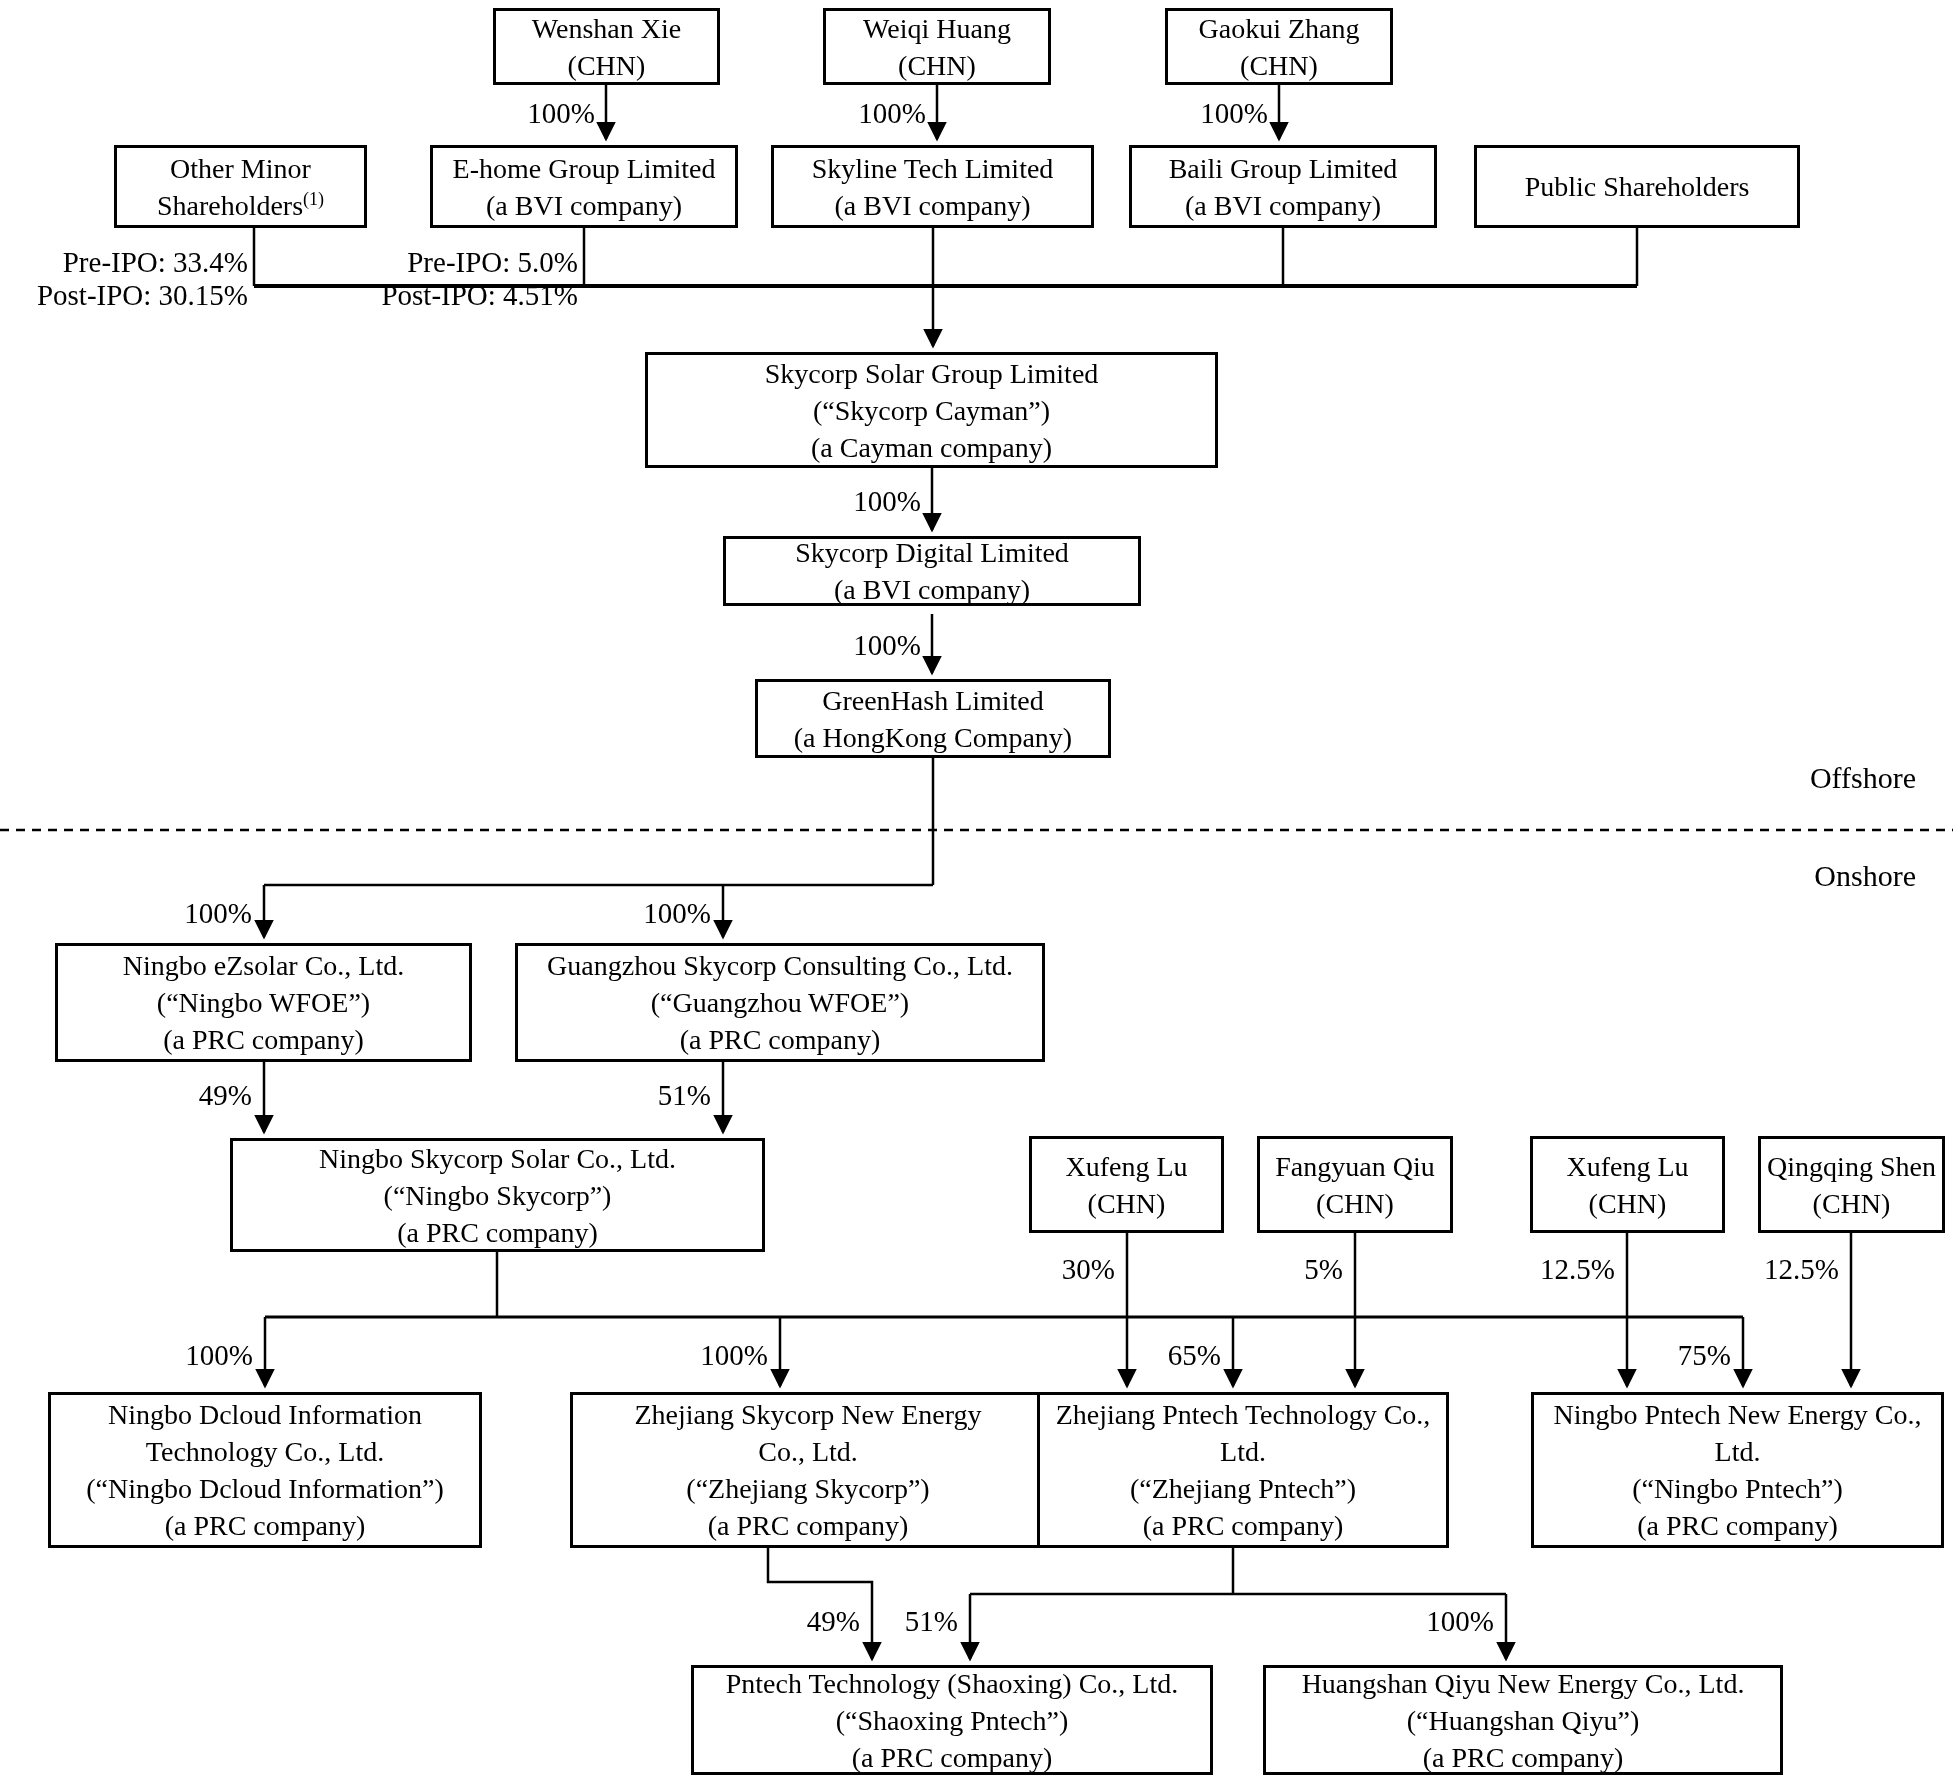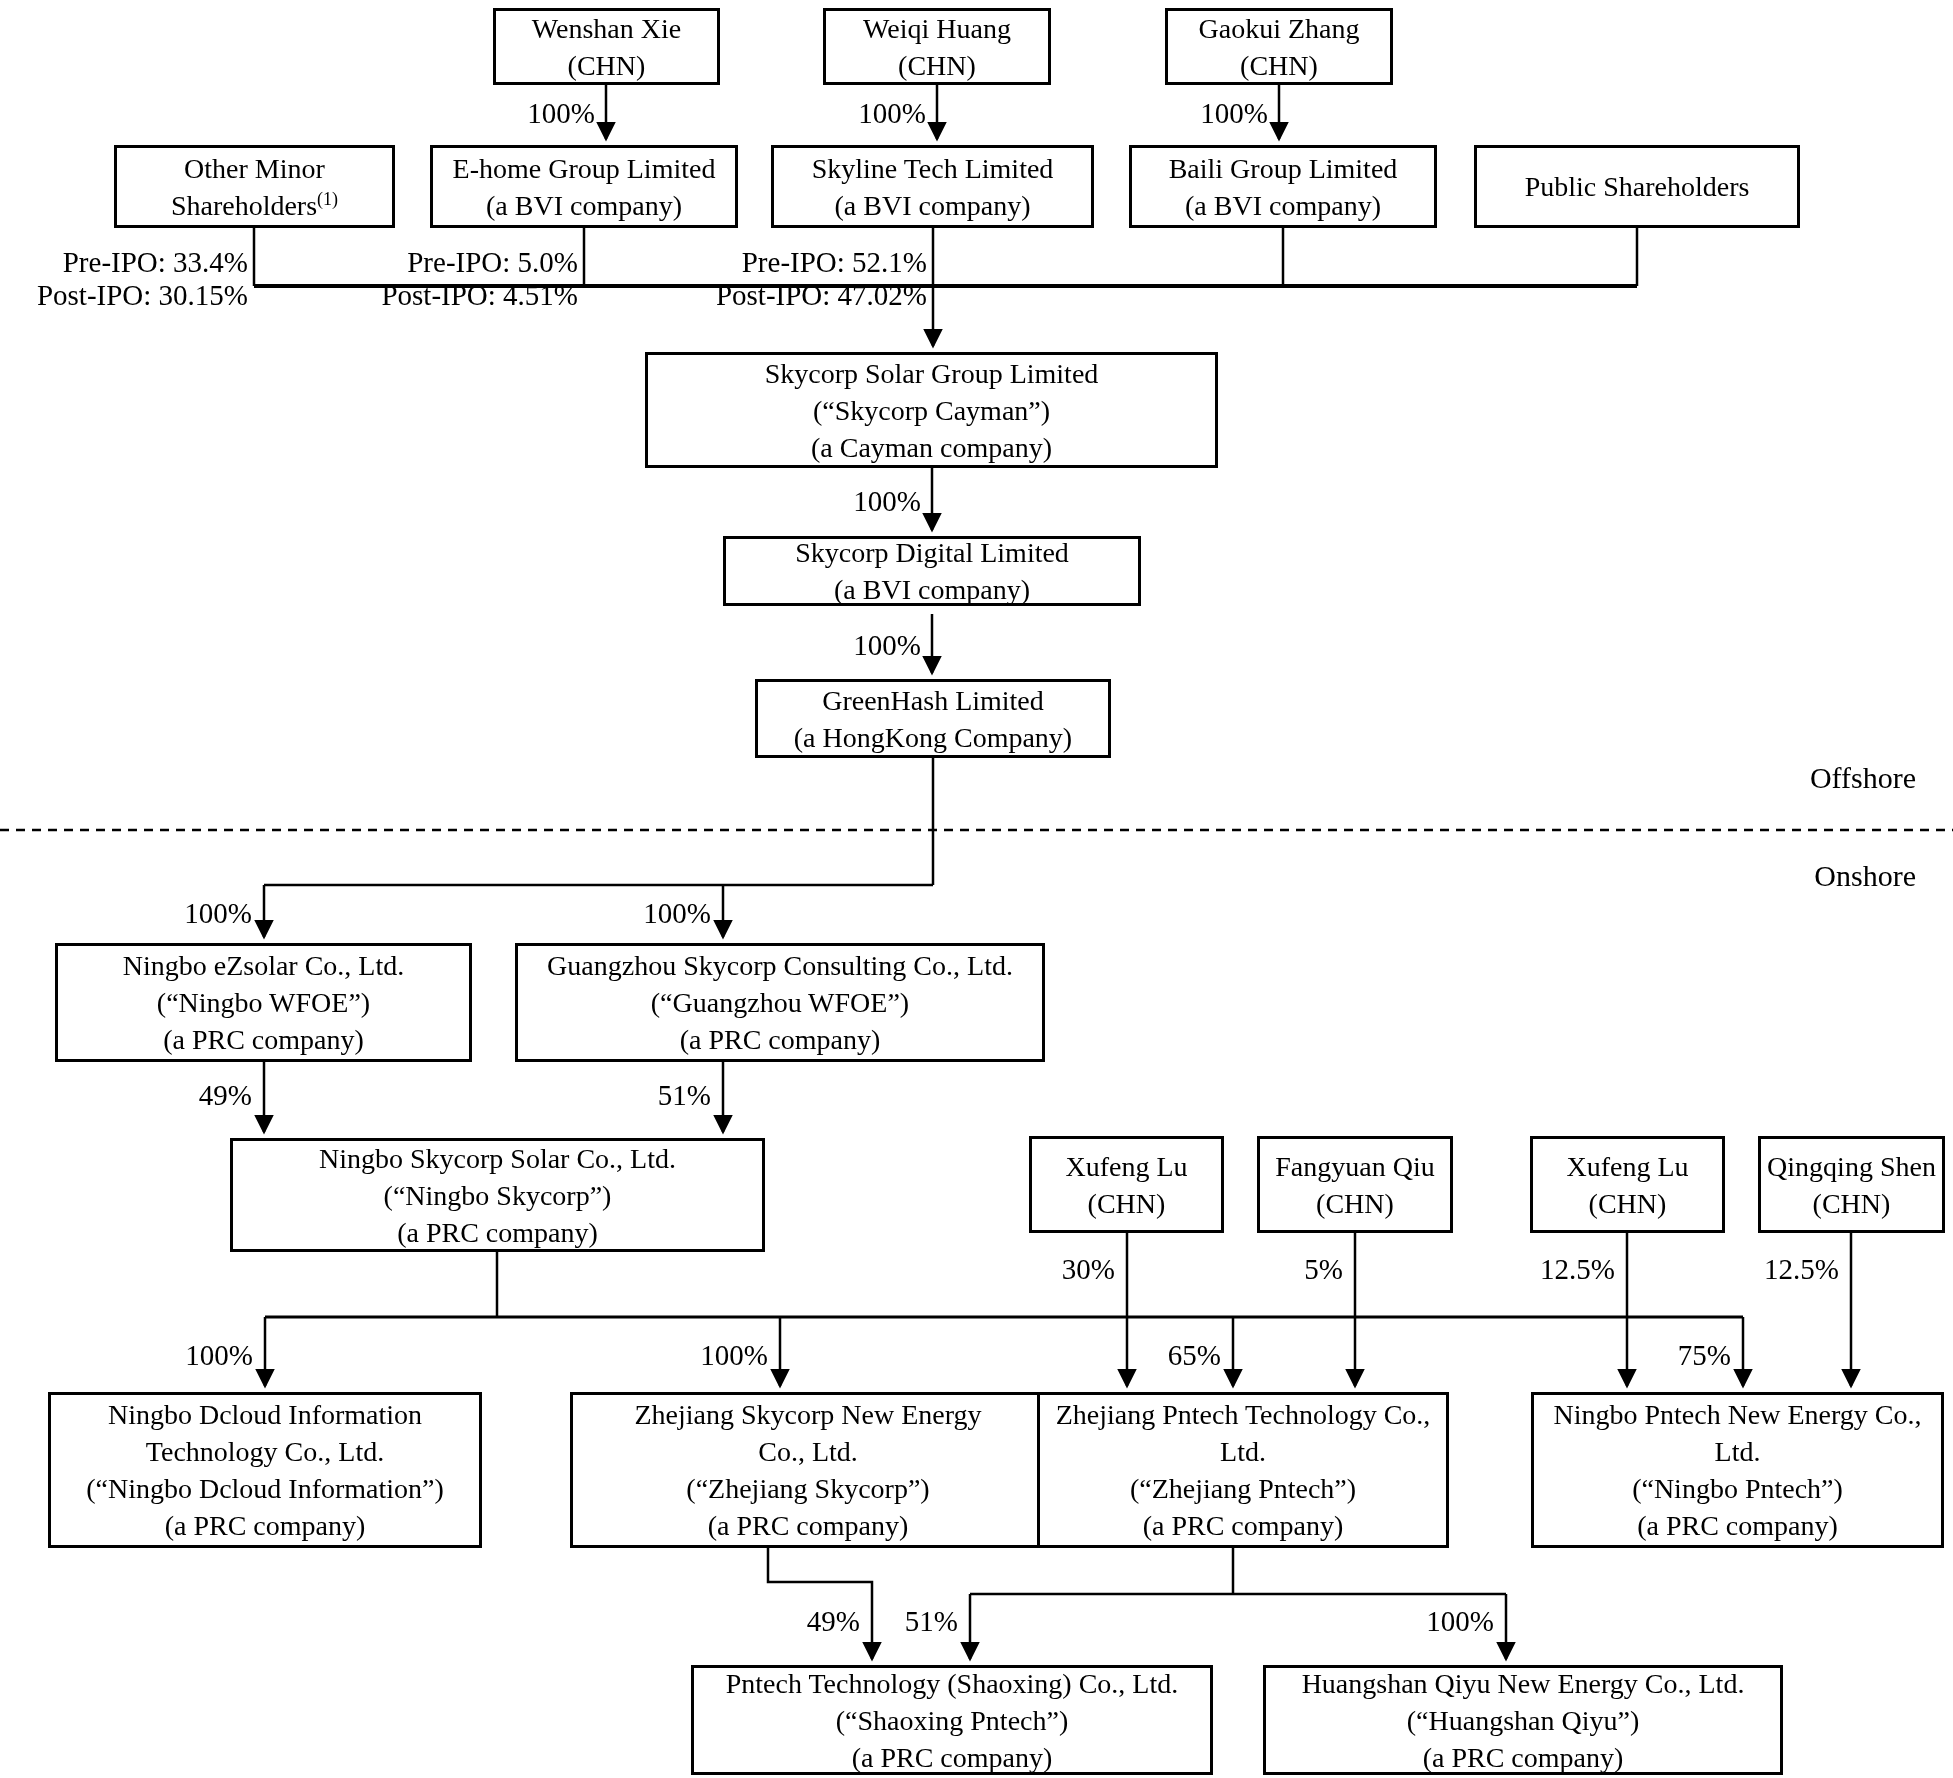--- a/index.html
+++ b/index.html
@@ -114,21 +114,21 @@
     </div>
   <div class="node" style="left:823px;top:8px;width:228px;height:77px">
       <div>Weiqi Huang</div>
       <div>(CHN)</div>
     </div>
   <div class="node" style="left:1165px;top:8px;width:228px;height:77px">
       <div>Gaokui Zhang</div>
       <div>(CHN)</div>
     </div>
 
-  <div class="node" style="left:114px;top:145px;width:281px;height:83px">
+  <div class="node" style="left:114px;top:145px;width:253px;height:83px">
     <div>Other Minor</div>
     <div><span>Shareholders</span><span class="supnote">(1)</span></div>
   </div>
   <div class="node" style="left:430px;top:145px;width:308px;height:83px">
       <div>E-home Group Limited</div>
       <div>(a BVI company)</div>
     </div>
   <div class="node" style="left:771px;top:145px;width:323px;height:83px">
       <div>Skyline Tech Limited</div>
       <div>(a BVI company)</div>
@@ -246,21 +246,17 @@
   <div class="pct" style="left:1294px;top:1606px">100%</div>
 
   <div class="share" style="left:2px;top:246px">
     <div>Pre-IPO: 33.4%</div>
     <div>Post-IPO: 30.15%</div>
   </div>
   <div class="share" style="left:332px;top:246px">
     <div>Pre-IPO: 5.0%</div>
     <div>Post-IPO: 4.51%</div>
   </div>
-  <div class="share" style="left:681px;top:246px">
-    <div>Pre-IPO: 52.1%</div>
-    <div>Post-IPO: 47.02%</div>
-  </div>
 
   <div class="region" style="left:1716px;top:761px">Offshore</div>
   <div class="region" style="left:1716px;top:859px">Onshore</div>
 
 </div>
 
 </body></html>

